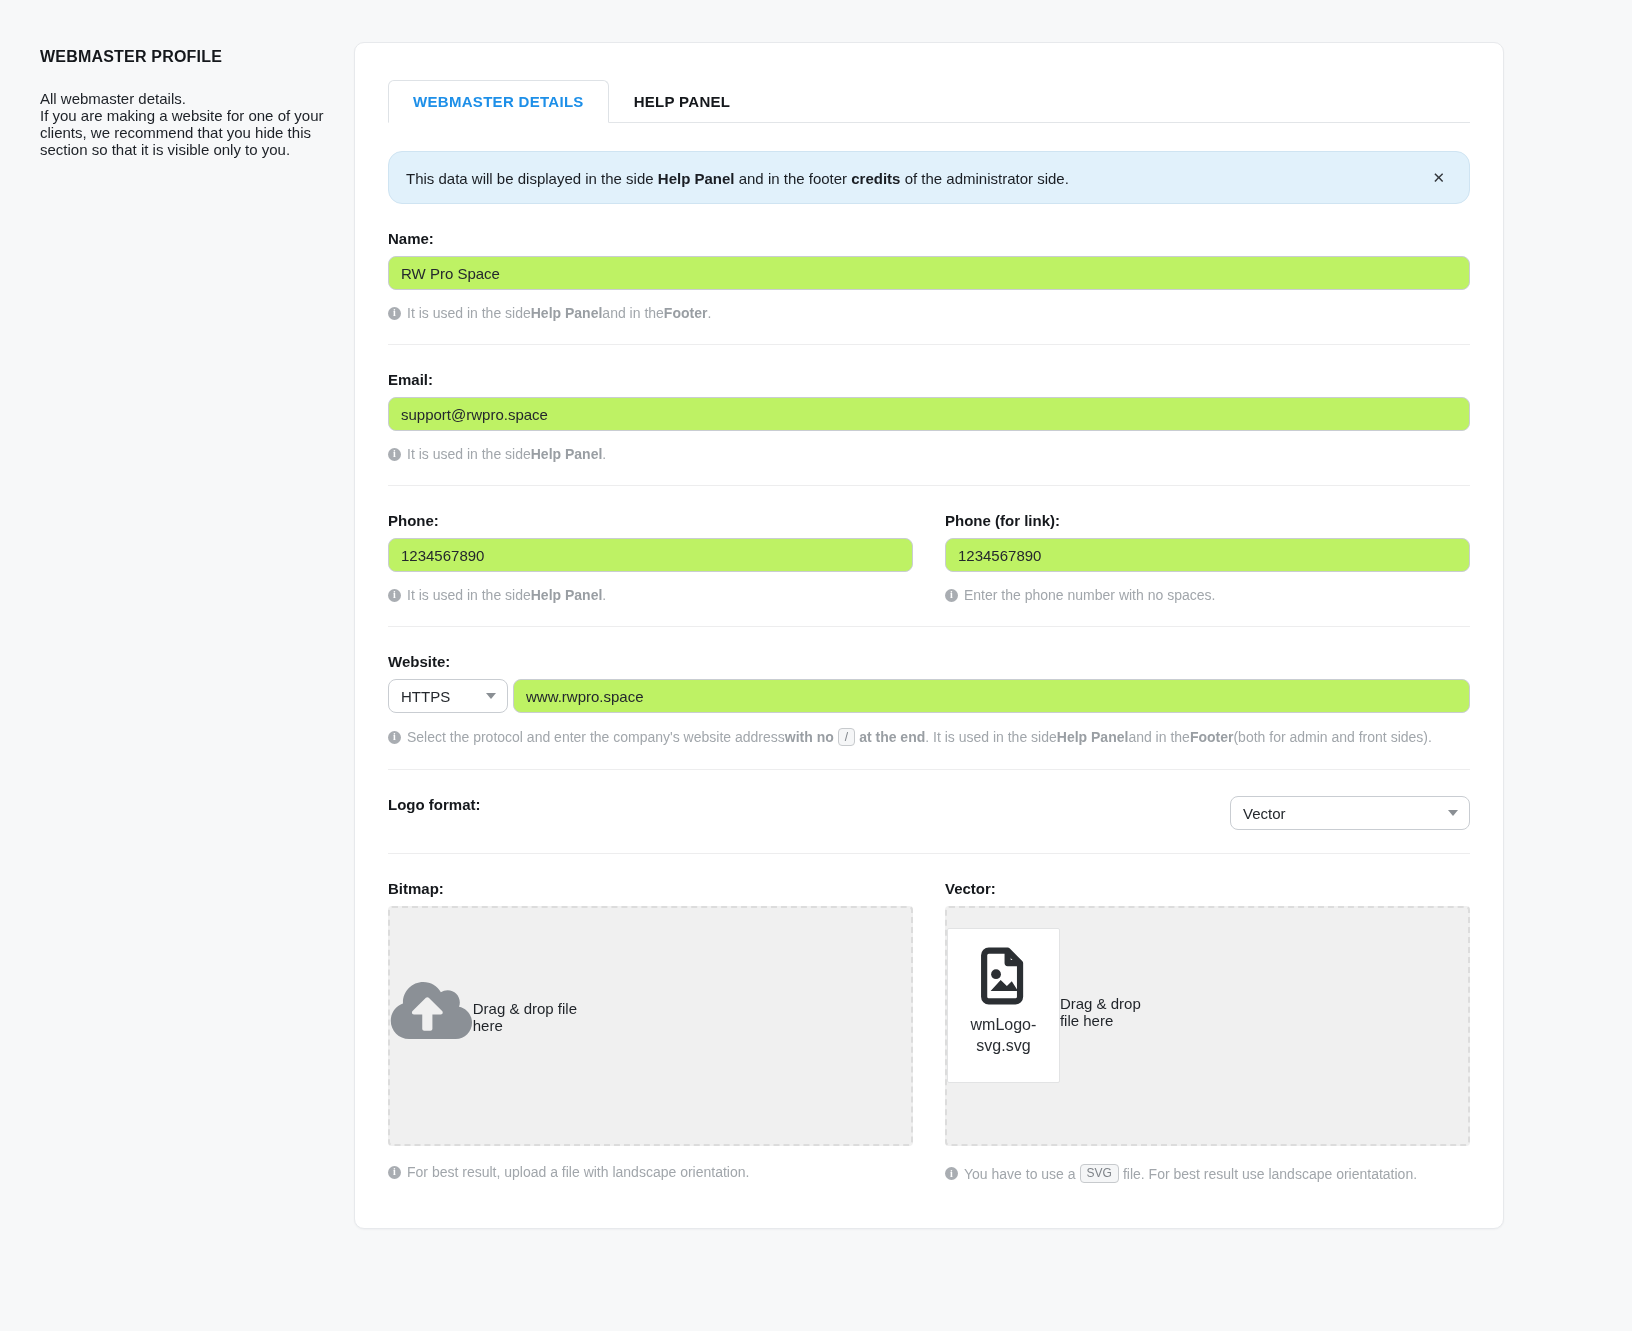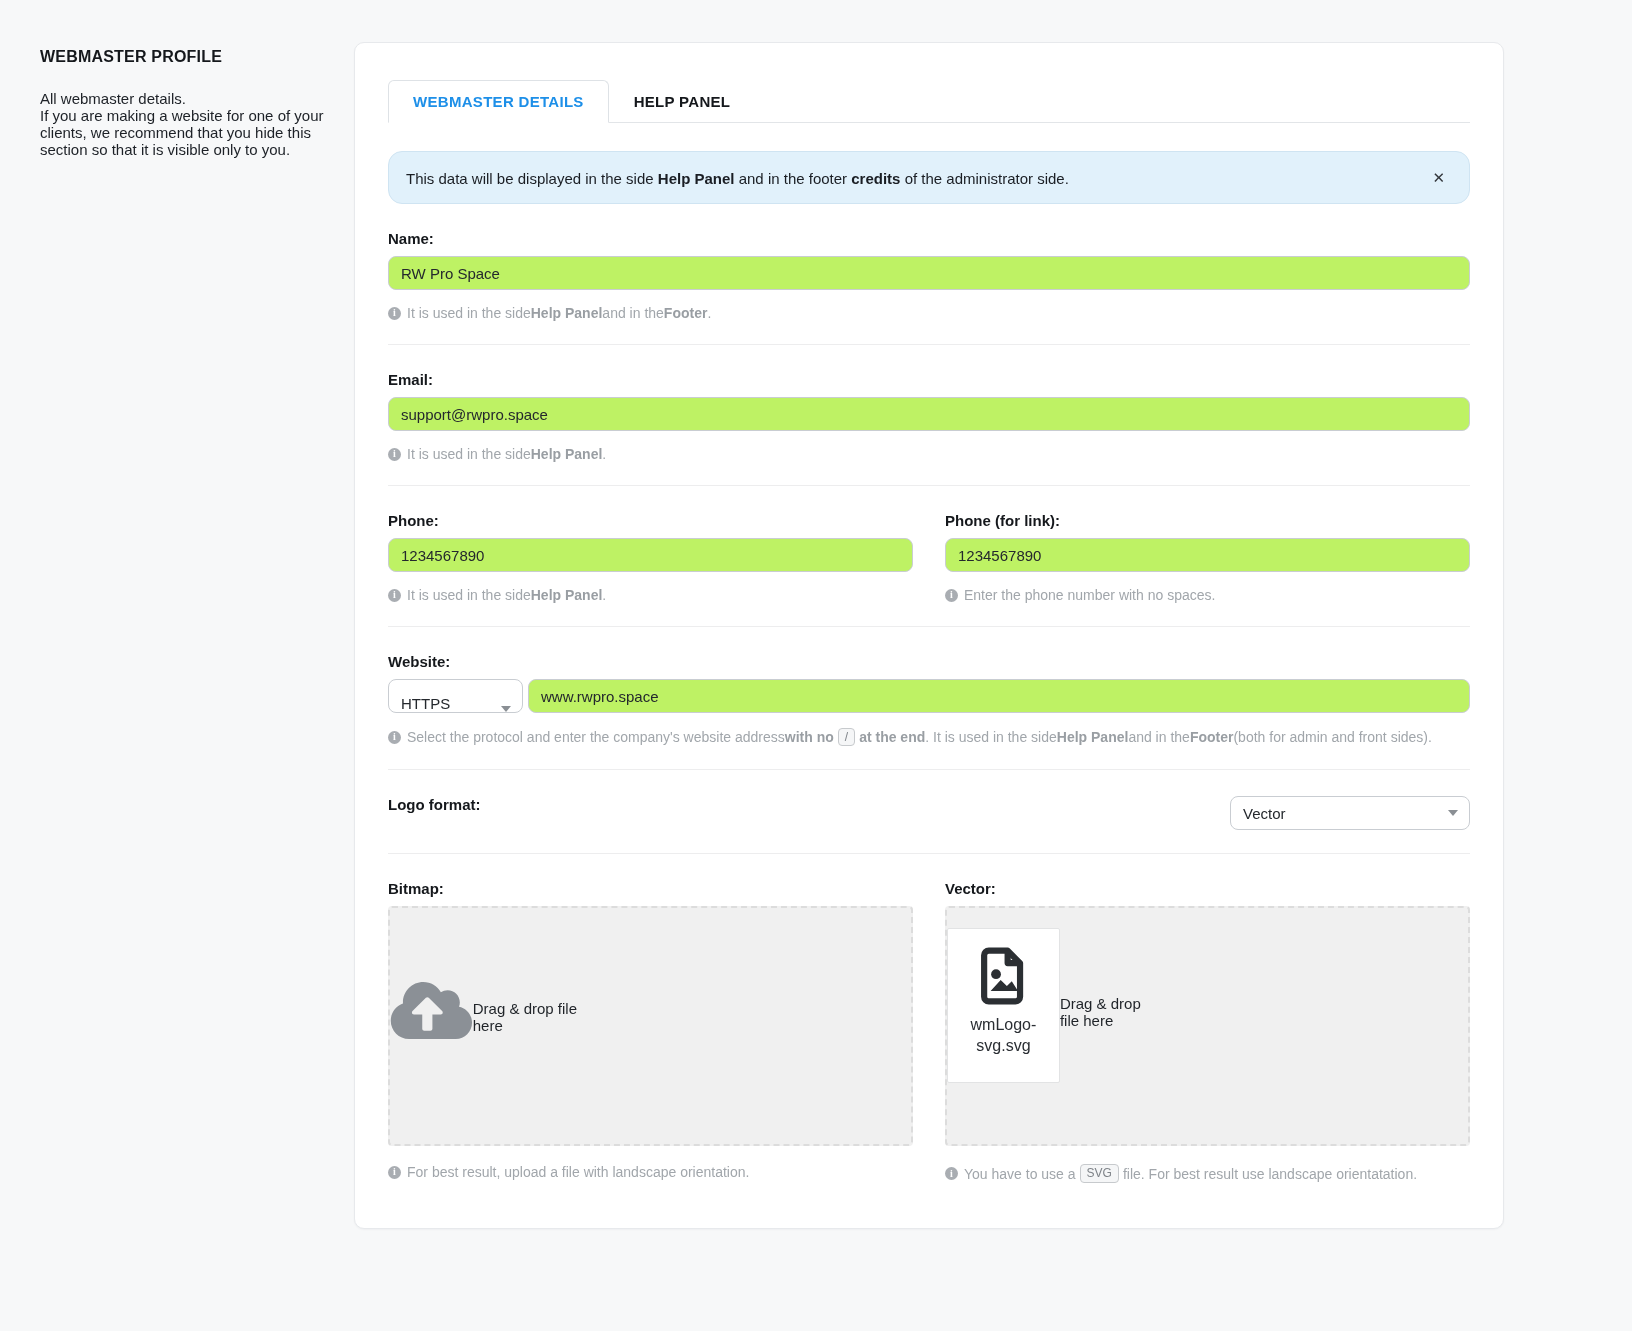--- a/index.html
+++ b/index.html
@@ -78,21 +78,21 @@
   .select {
     height: 34px; border: 1px solid #c9cdd2; border-radius: 8px; background: #fff;
     display: flex; align-items: center; justify-content: space-between;
     padding: 0 11px 0 12px; font-size: 15px; color: #24282d; cursor: pointer;
   }
   .chevron {
     width: 0; height: 0; border-left: 5px solid transparent; border-right: 5px solid transparent;
     border-top: 6px solid #8a8f94; margin-left: 8px;
   }
   .website-row { display: flex; gap: 5px; }
-  .website-row .select { width: 135px; flex: 0 0 auto; align-items: flex-end; }
+  .website-row .select { width: 120px; flex: 0 0 auto; }
   .website-row .text-input { flex: 1; }
 
   .logo-row { margin-top: 26px; display: flex; justify-content: space-between; }
   .logo-row .select { width: 240px; }
 
   
   .dropzone {
     margin-top: 0; background: #f0f0f0; border: 2px dashed #dcdcdc; border-radius: 4px;
     height: 240px; overflow: hidden; cursor: pointer;
   }

